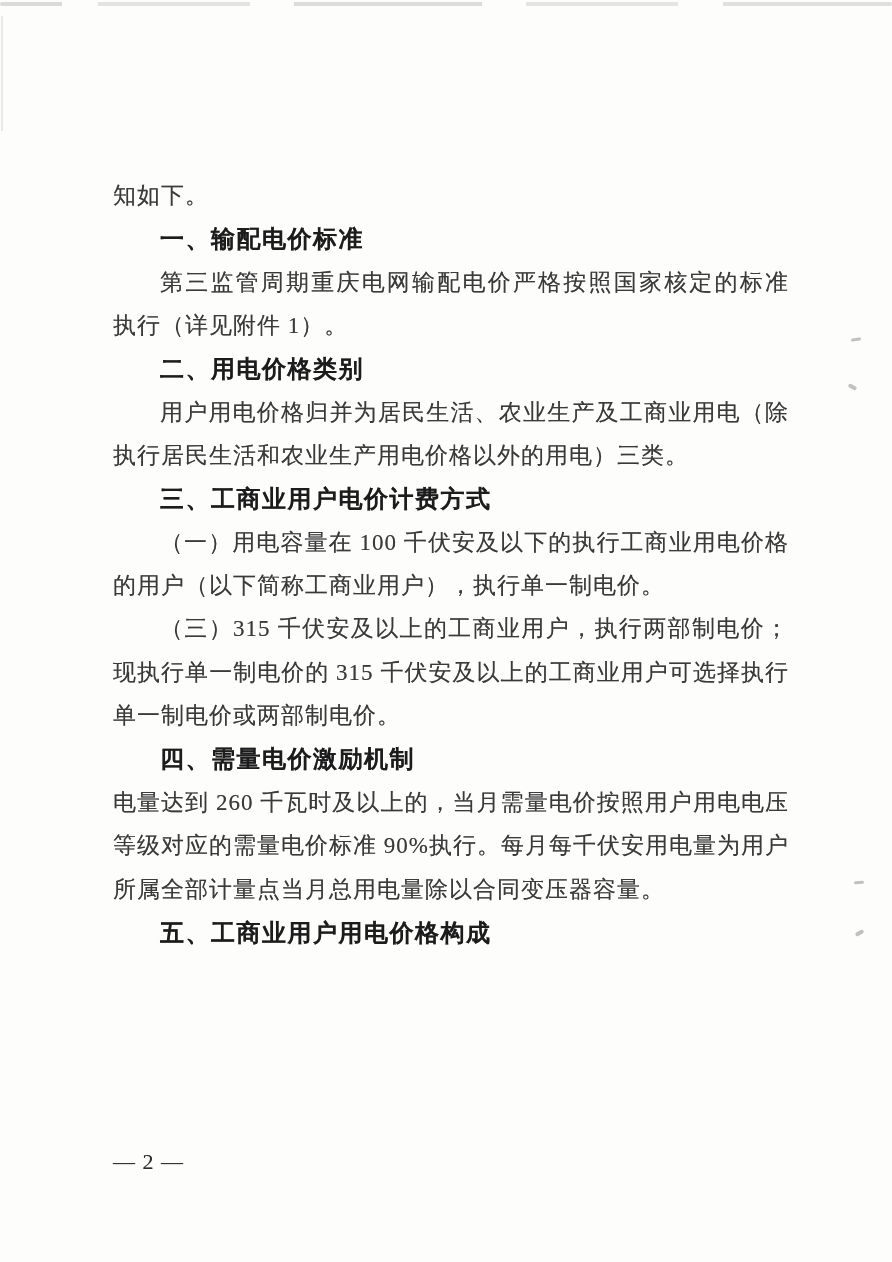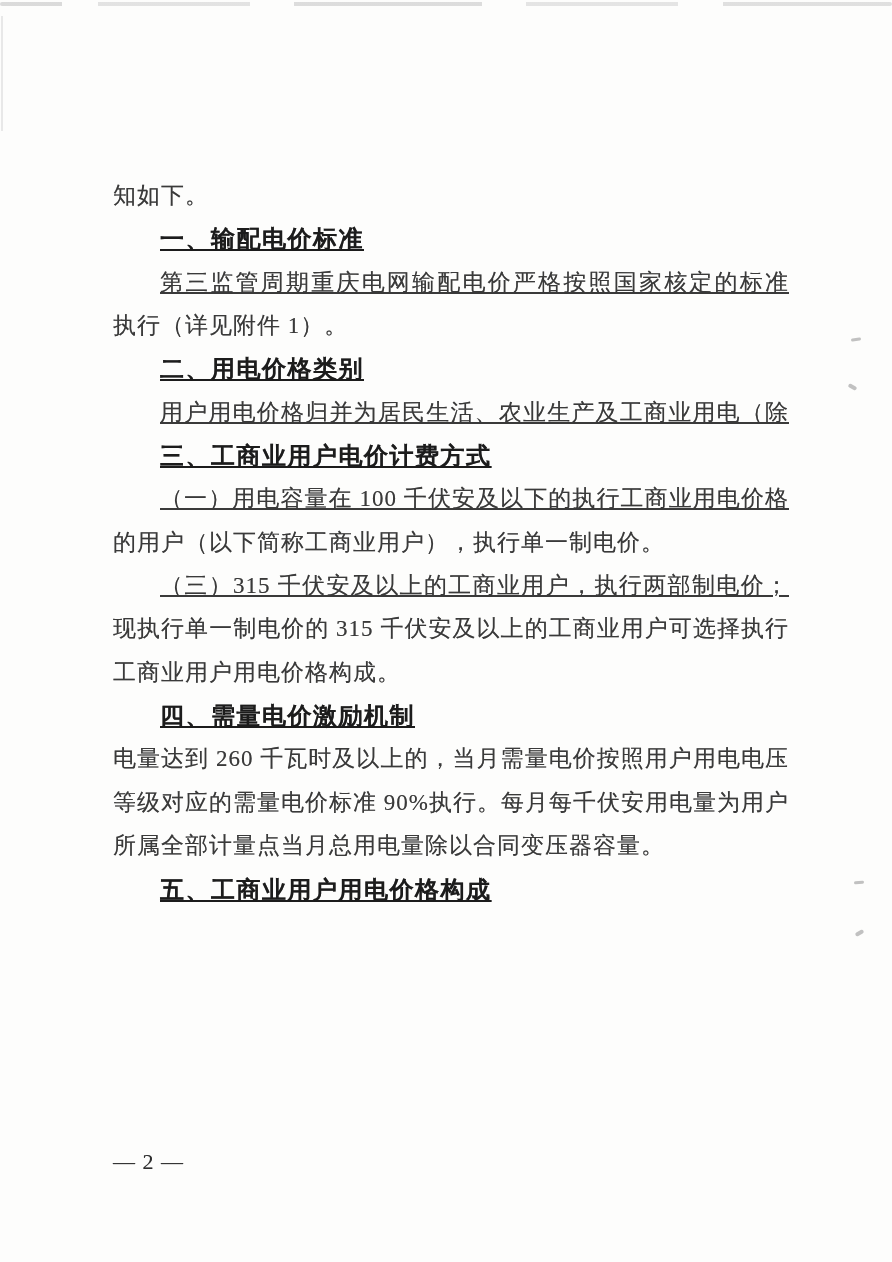--- a/index.html
+++ b/index.html
@@ -34,21 +34,20 @@
     white-space:nowrap;
     text-shadow:0 0 .6px rgba(70,70,70,.55);
   }
   .line.full{
     white-space:normal;
     text-align:justify;
     text-align-last:justify;
   }
   .line.indent{
     padding-left:47px;
-    text-decoration:underline;
   }
   .line.heading{
     font-family:"Liberation Sans","DejaVu Sans",sans-serif;
     font-weight:700;
     font-size:24px;
     color:var(--heading-text);
     letter-spacing:1.5px;
     text-shadow:0 0 .5px rgba(20,20,20,.6);
   }
   .page-number{
@@ -97,26 +96,27 @@
   <div class="edge-top"></div>
   <div class="edge-left"></div>
 
   <div class="textblock" id="doc-lines">
       <div class="line body">知如下。</div>
       <div class="line heading indent">一、输配电价标准</div>
       <div class="line body indent full">第三监管周期重庆电网输配电价严格按照国家核定的标准</div>
       <div class="line body">执行（详见附件 1）。</div>
       <div class="line heading indent">二、用电价格类别</div>
       <div class="line body indent full">用户用电价格归并为居民生活、农业生产及工商业用电（除</div>
+      <div class="line body">执行居民生活和农业生产用电价格以外的用电）三类。</div>
       <div class="line heading indent">三、工商业用户电价计费方式</div>
       <div class="line body indent full">（一）用电容量在 100 千伏安及以下的执行工商业用电价格</div>
       <div class="line body">的用户（以下简称工商业用户），执行单一制电价。</div>
       <div class="line body indent full">（三）315 千伏安及以上的工商业用户，执行两部制电价；</div>
       <div class="line body full">现执行单一制电价的 315 千伏安及以上的工商业用户可选择执行</div>
-      <div class="line body">工商业用户用电价格构成。</div>
+      <div class="line body">单一制电价或两部制电价。</div>
       <div class="line heading indent">四、需量电价激励机制</div>
       <div class="line body full">电量达到 260 千瓦时及以上的，当月需量电价按照用户用电电压</div>
       <div class="line body full">等级对应的需量电价标准 90%执行。每月每千伏安用电量为用户</div>
       <div class="line body">所属全部计量点当月总用电量除以合同变压器容量。</div>
       <div class="line heading indent">五、工商业用户用电价格构成</div>
     </div>
 
   <div class="page-number">— 2 —</div>
 
   <div class="speck" style="left:851px;top:338px;width:10px;height:3px;transform:rotate(-8deg);"></div>

